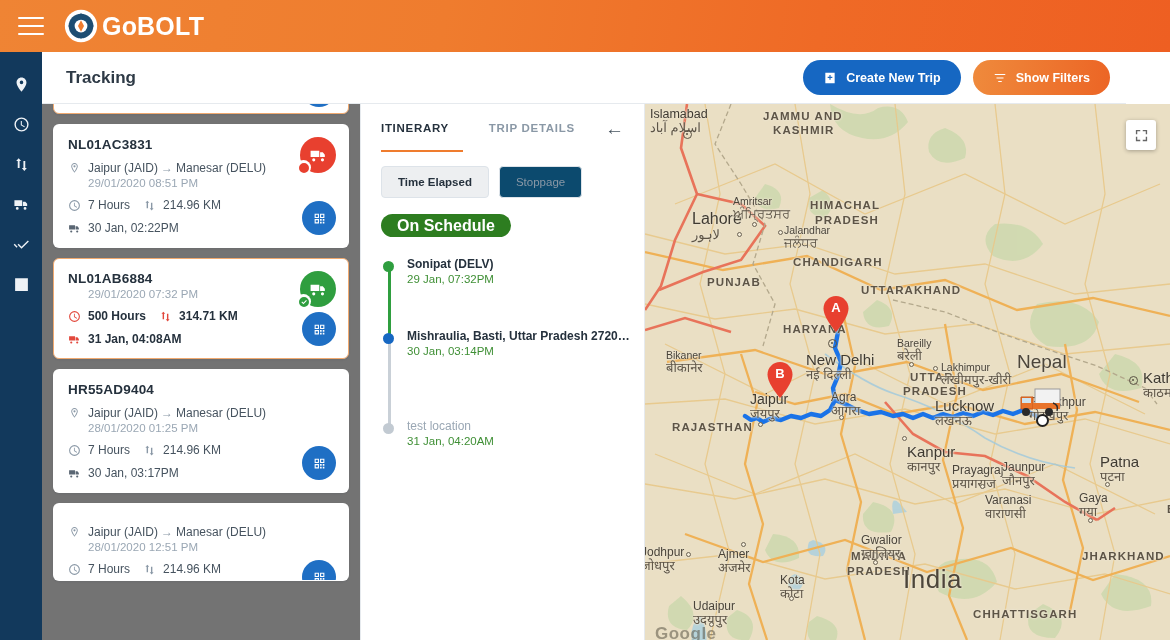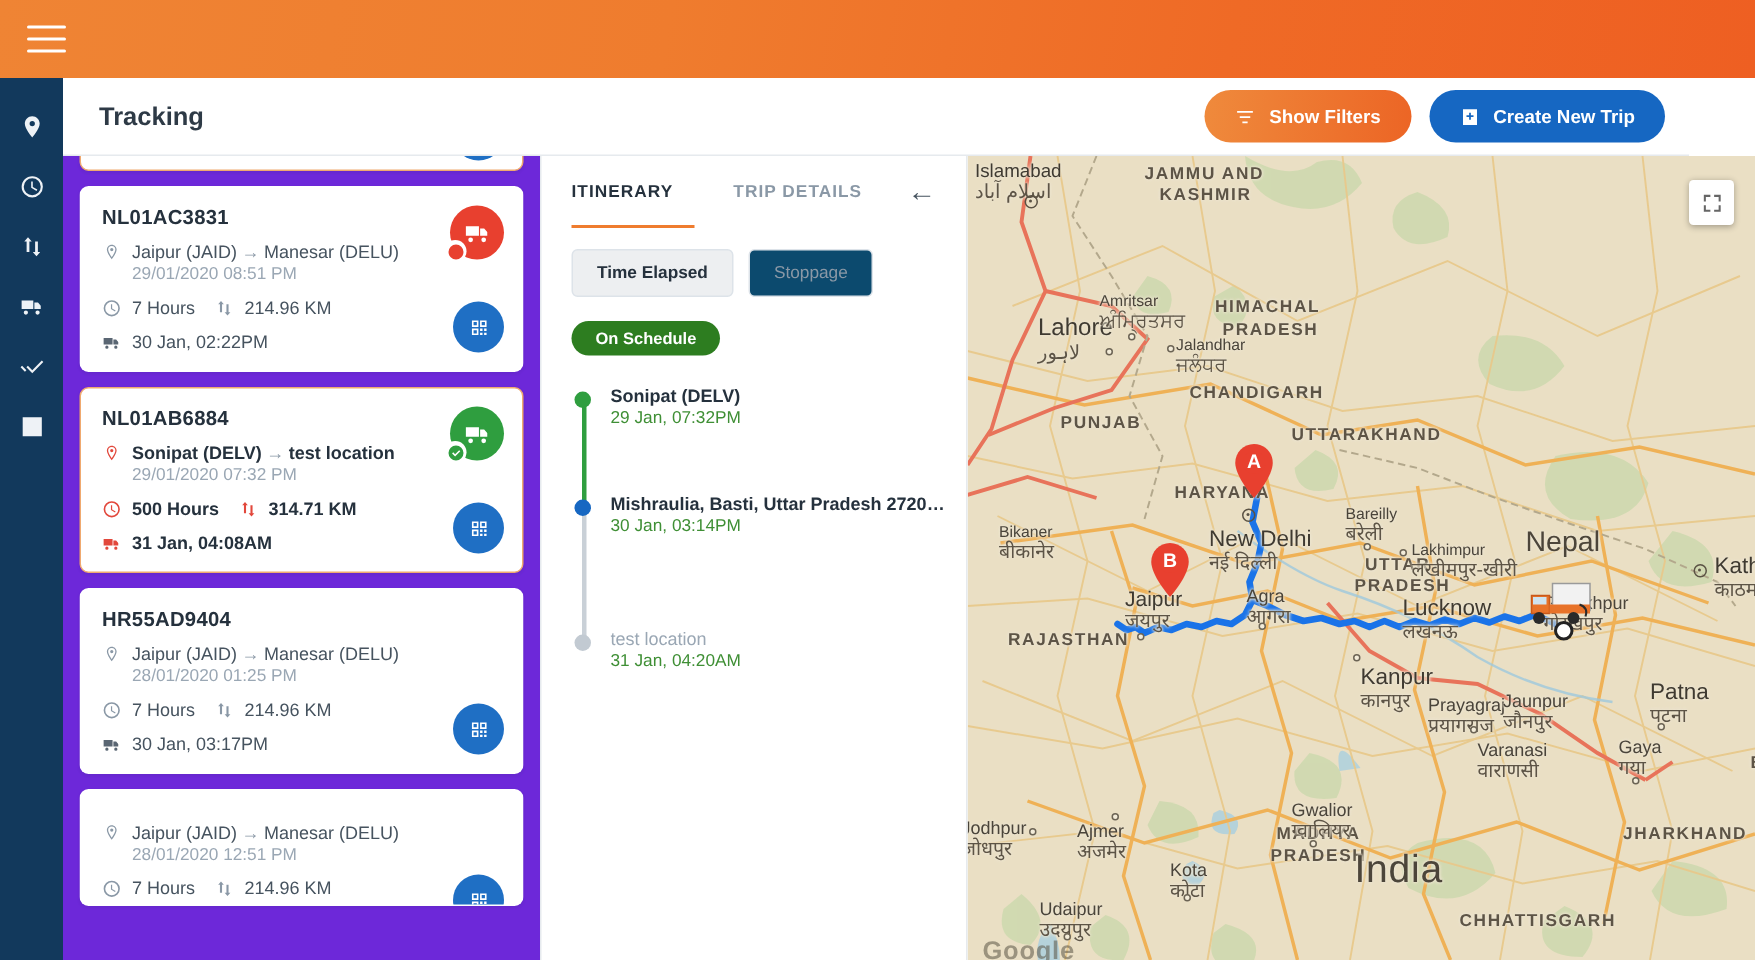--- a/index.html
+++ b/index.html
@@ -56,21 +56,21 @@
     display: flex; align-items: center; gap: 9px; padding: 0 20px;
     font-family: "Liberation Sans", sans-serif;
   }
   .btn svg { width: 14px; height: 14px; fill: #fff; }
   .btn-filters { background: linear-gradient(95deg,#ef8a3c,#ec6525); }
   .btn-newtrip { background: #1667c2; }
 
   
   .triplist {
     position: absolute; top: 104px; left: 42px; width: 318px; height: 536px;
-    background: #6d28d9; overflow: hidden; padding: 0 11px; z-index: 20;
+    background: #737373; overflow: hidden; padding: 0 11px; z-index: 20;
   }
   .card {
     background: #fff; border-radius: 6px; margin-bottom: 10px; position: relative;
     padding: 12px 14px 12px 14px; border: 1px solid transparent;
     box-shadow: 0 1px 2px rgba(20,40,70,.08); cursor: pointer;
   }
   .card.selected { border: 1px solid #f0a96f; }
   .card.clipped-top {
     margin-top: -34px; padding-top: 0; height: 44px; overflow: hidden;
   }
@@ -134,21 +134,21 @@
     height: 32px; border: 1px solid #dde3e9; border-radius: 4px;
     display: flex; align-items: center; justify-content: center; padding: 0 16px;
     font-size: 11.5px; color: #8a98a6; cursor: pointer; background: #0c4a6e;
     font-family: "Liberation Sans", sans-serif; white-space: nowrap;
   }
   .seg.active { background: #edeff1; color: #25313d; font-weight: 700; }
 
   .schedule-pill {
     margin: 16px 0 0 20px; display: inline-flex; align-items: center; justify-content: center;
     height: 23px; padding: 0 16px; border-radius: 12px; background: #2d7d20;
-    color: #fff; font-size: 11px; font-weight: 700;
+    color: #fff; font-size: 16px; font-weight: 700;
   }
 
   .timeline { position: relative; margin: 20px 0 0 22px; padding-left: 24px; }
   .tl-item { position: relative; }
   .tl-dot {
     position: absolute; left: -24px; width: 11px; height: 11px; border-radius: 50%;
     top: 4px; z-index: 2;
   }
   .tl-dot.green { background: #2f9e3f; }
   .tl-dot.blue  { background: #1667c2; }
@@ -217,20 +217,33 @@
 <body>
 
 <div class="app">
 
   <div class="topbar">
     <div class="hamburger">
       <span></span>
         <span></span>
         <span></span>
     </div>
+    <div class="brand">
+      <svg class="brand-mark" viewBox="0 0 40 40">
+        <circle cx="20" cy="20" r="19" fill="#ffffff"></circle>
+        <circle cx="20" cy="20" r="14.5" fill="#1d4d72"></circle>
+        <path d="M20 4.5 L22.4 9.5 L17.6 9.5 Z" fill="#1d4d72"></path>
+        <path d="M20 35.5 L22.4 30.5 L17.6 30.5 Z" fill="#1d4d72"></path>
+        <path d="M4.5 20 L9.5 17.6 L9.5 22.4 Z" fill="#1d4d72"></path>
+        <path d="M35.5 20 L30.5 17.6 L30.5 22.4 Z" fill="#1d4d72"></path>
+        <circle cx="20" cy="20" r="7.5" fill="#ffffff"></circle>
+        <path d="M20 13.2 L23.6 20 L20 26.8 L16.4 20 Z" fill="#ef7c2e"></path>
+      </svg>
+      <span class="brand-text">GoBOLT</span>
+    </div>
   </div>
 
   <div class="rail">
     <div class="rail-item">
       <svg viewBox="0 0 24 24">
         <path d="M12 2C8.1 2 5 5.1 5 9c0 5.2 7 13 7 13s7-7.8 7-13c0-3.9-3.1-7-7-7zm0 9.5A2.5 2.5 0 1 1 12 6.5a2.5 2.5 0 0 1 0 5z"></path>
       </svg>
     </div>
     <div class="rail-item">
       <svg viewBox="0 0 24 24">
@@ -255,31 +268,31 @@
     <div class="rail-item">
       <svg viewBox="0 0 24 24">
         <path d="M3 3h18v18H3zm4 12h2.2v4H7zm4-6h2.2v10H11zm4 3h2.2v7H15z"></path>
       </svg>
     </div>
   </div>
 
   <div class="pagehead">
     <div class="pagetitle">Tracking</div>
     <div class="head-actions">
+      <button class="btn btn-newtrip">
+        <svg viewBox="0 0 24 24">
+          <path d="M4 3h16v18H4zm7 4v3H8v2h3v3h2v-3h3v-2h-3V7z"></path>
+        </svg>
+        <span>Create New Trip</span>
+      </button>
       <button class="btn btn-filters">
         <svg viewBox="0 0 24 24">
           <path d="M3 5h18v2H3zm3 6h12v2H6zm3 6h6v2H9z"></path>
         </svg>
         <span>Show Filters</span>
-      </button>
-      <button class="btn btn-newtrip">
-        <svg viewBox="0 0 24 24">
-          <path d="M4 3h16v18H4zm7 4v3H8v2h3v3h2v-3h3v-2h-3V7z"></path>
-        </svg>
-        <span>Create New Trip</span>
       </button>
     </div>
   </div>
 
   <div class="triplist">
 
     <div class="card selected clipped-top">
 
       <div class="badge-qr" style="top:2px;bottom:auto;">
         
@@ -323,26 +336,20 @@
       </div>
       <div class="badge-qr">
         <svg viewBox="0 0 24 24">
           <path d="M3 3h8v8H3zm2 2v4h4V5zm8-2h8v8h-8zm2 2v4h4V5zM3 13h8v8H3zm2 2v4h4v-4zm8-2h3v3h-3zm5 0h3v3h-3zm-5 5h3v3h-3zm5 0h3v3h-3z"></path>
         </svg>
       </div>
     </div>
 
     <div class="card selected">
       <div class="card-id">NL01AB6884</div>
-      <div class="row">
-        <svg viewBox="0 0 24 24" class="ic-red">
-          <path d="M12 2C8.7 2 6 4.7 6 8c0 4.5 6 12 6 12s6-7.5 6-12c0-3.3-2.7-6-6-6zm0 1.6A4.4 4.4 0 0 1 16.4 8c0 3-3.4 8-4.4 9.4C11 16 7.6 11 7.6 8A4.4 4.4 0 0 1 12 3.6zm0 2.4a2 2 0 1 0 0 4 2 2 0 0 0 0-4z"></path>
-        </svg>
-        <span class="route bold"><span>Sonipat (DELV)</span><span class="arrow">→</span><span>test location</span></span>
-      </div>
       <div class="subdate">29/01/2020 07:32 PM</div>
       <div class="row metrics bold">
         <svg viewBox="0 0 24 24" class="ic-red">
           <path d="M12 2a10 10 0 1 0 0 20 10 10 0 0 0 0-20zm0 18a8 8 0 1 1 0-16 8 8 0 0 1 0 16zm.5-13H11v6l5 3 .8-1.3-4.3-2.5z"></path>
         </svg>
         <span>500 Hours</span>
         <svg viewBox="0 0 24 24" class="ic-red" style="margin-left:6px;">
           <path d="M8 3L4.5 7h2.2v10h2.6V7H11.5L8 3zm8 18l3.5-4h-2.2V7h-2.6v10H12.5L16 21z"></path>
         </svg>
         <span>314.71 KM</span>

